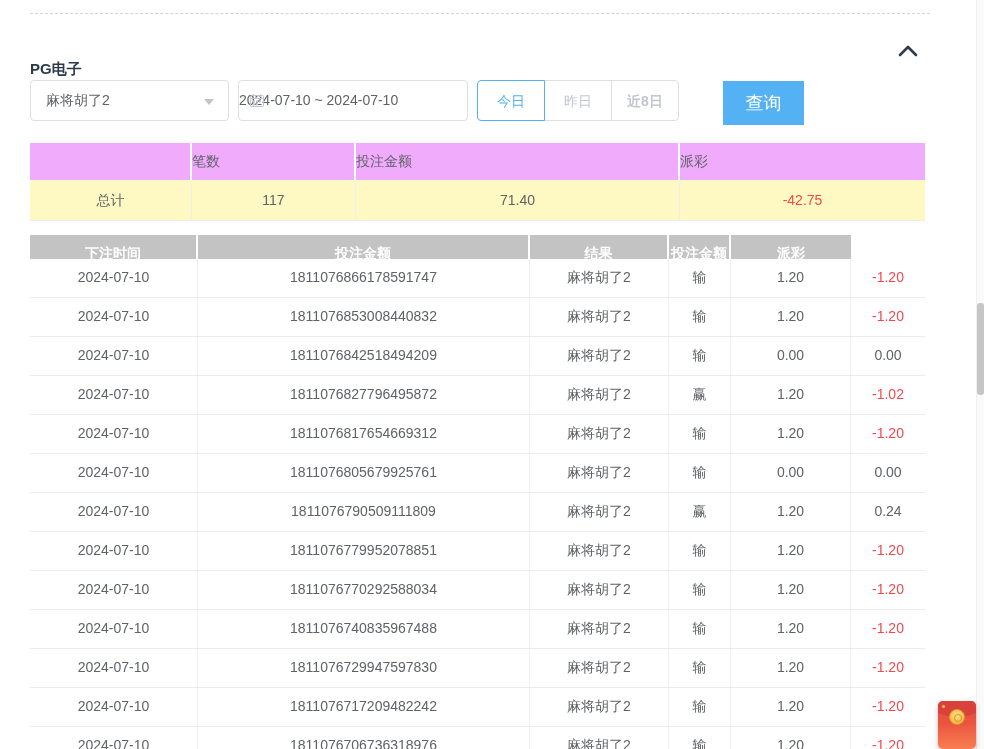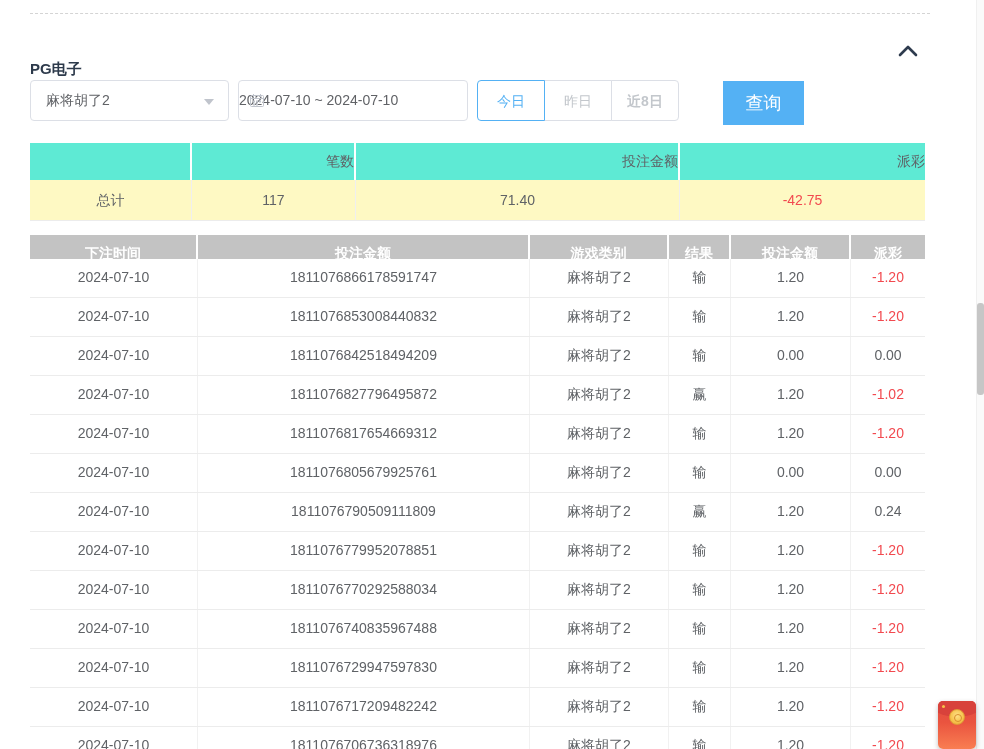--- a/index.html
+++ b/index.html
@@ -42,21 +42,21 @@
   .search-btn {
     position:absolute; left:723px; top:81px; width:81px; height:44px;
     background:var(--accent,#54b1f4); color:#fff; border:none; border-radius:0;
     font-size:18px; font-family:"Liberation Sans", sans-serif; cursor:pointer;
   }
 
   
   .summary { position:absolute; left:30px; top:143px; width:895px; }
   .sum-head { display:grid; grid-template-columns:162px 164px 324px 245px; }
   .sum-head > div {
-    background:#5eead4; height:37px; line-height:37px; text-align:right;
+    background:#f0abfc; height:37px; line-height:37px; text-align:left;
     font-size:14px; color:#5f6266; border-right:2px solid #fff;
   }
   .sum-head > div:last-child { border-right:none; }
   .sum-row { display:grid; grid-template-columns:162px 164px 324px 245px; border-bottom:1px solid #ececec; }
   .sum-row > div {
     background:#fef9c3; height:40px; line-height:40px; text-align:center;
     font-size:14px; color:#5f6266; border-right:1px solid #efefef;
   }
   .sum-row > div:last-child { border-right:none; }
 
@@ -158,21 +158,20 @@
       <div>117</div>
       <div>71.40</div>
       <div class="neg">-42.75</div>
     </div>
   </div>
 
   <div class="bets">
     <div class="thead">
       <div>下注时间</div>
       <div>投注金额</div>
-      <div>游戏类别</div>
       <div>结果</div>
       <div>投注金额</div>
       <div>派彩</div>
     </div>
     <div id="bet-table-body">
         <div class="trow">
           <div>2024-07-10</div>
           <div>1811076866178591747</div>
           <div>麻将胡了2</div>
           <div>输</div>

